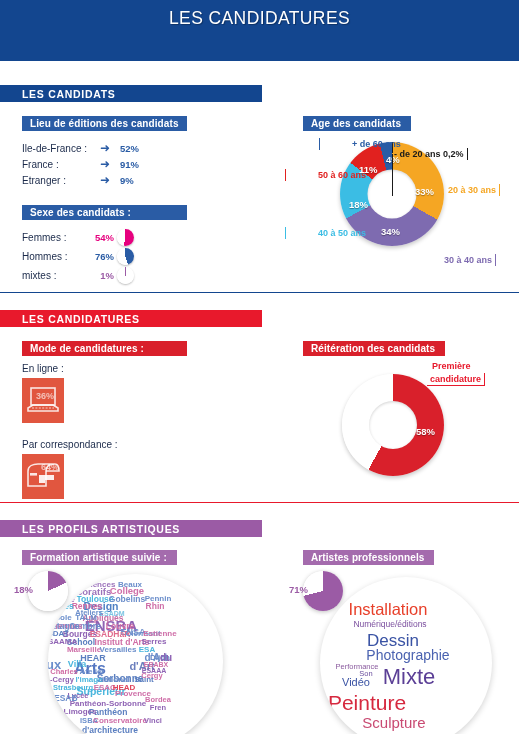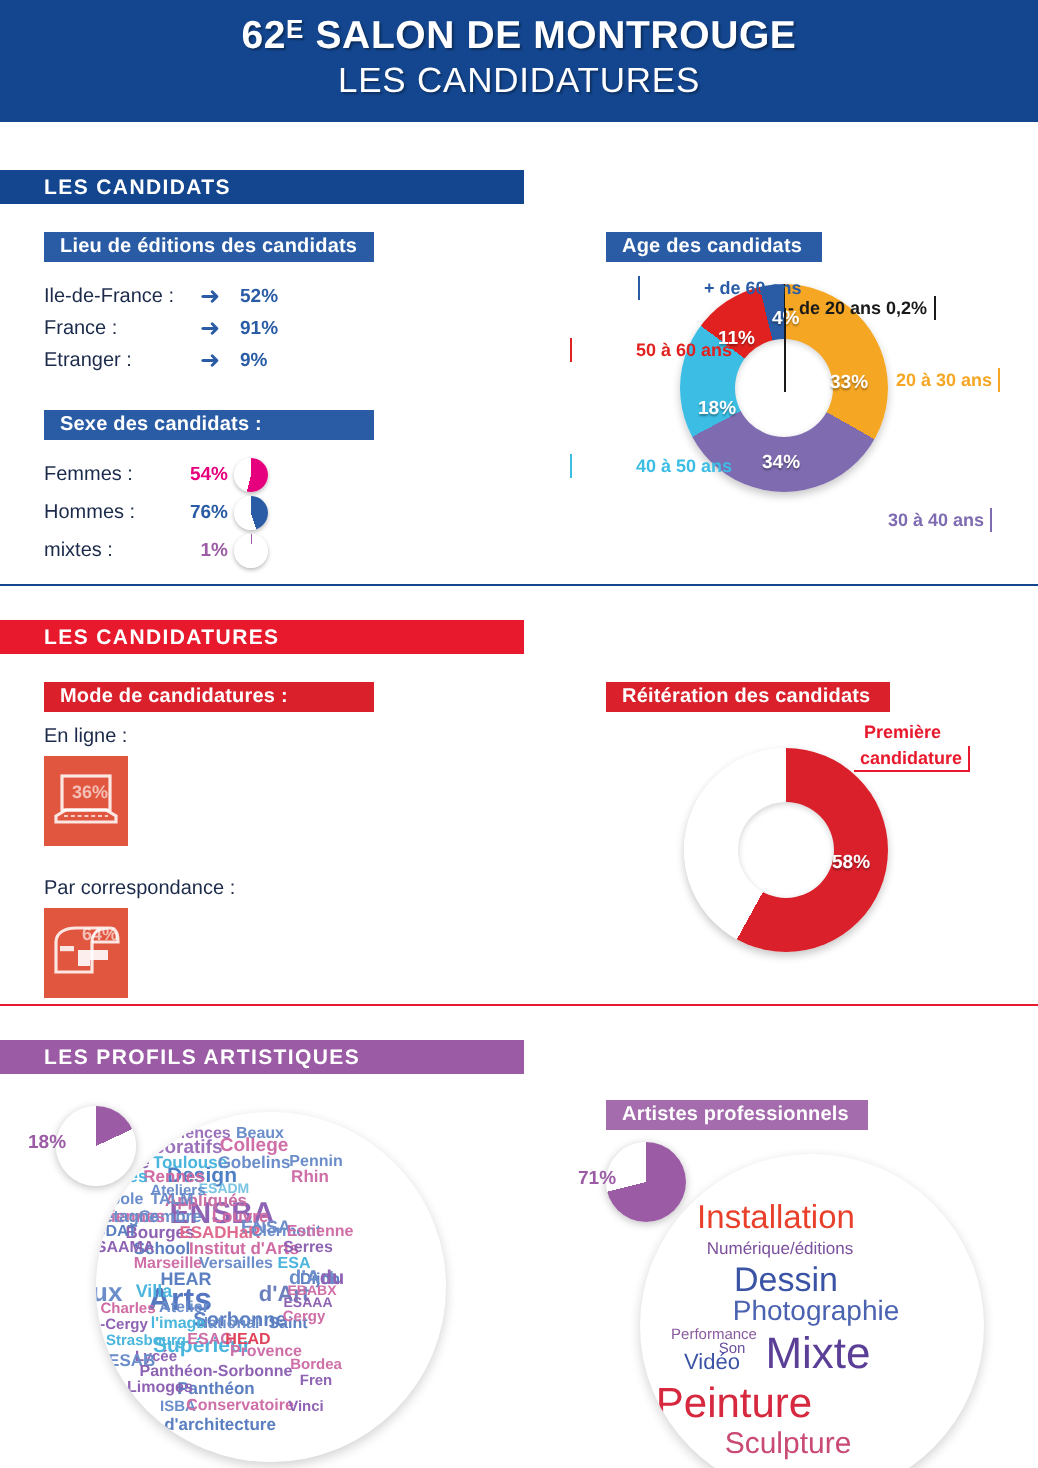--- a/index.html
+++ b/index.html
@@ -152,23 +152,20 @@
   }
   .pctpie-lbl {
     position: absolute; font-size: 9.5px; font-weight: bold;
     color: #9b5ba5; left: -14px; top: 13px;
   }
 </style>
 </head>
 <body>
 
 <div class="header">
-  <div class="header-title">
-    <span>62</span><sup>E</sup><span> SALON DE MONTROUGE</span>
-  </div>
   <div class="header-sub">LES CANDIDATURES</div>
 </div>
 
 <div class="section" style="padding-top:24px;">
   <div class="section-bar bar-blue">LES CANDIDATS</div>
 
   <div class="cols" style="margin-top:11px;">
 
     <div class="col-left">
 
@@ -302,20 +299,21 @@
 
   <div class="divider div-red" style="margin-top:3px;"></div>
 </div>
 
 <div class="section" style="padding-top:17px;">
   <div class="section-bar bar-purple">LES PROFILS ARTISTIQUES</div>
 
   <div class="cols" style="margin-top:10px;">
 
     <div class="col-left">
+      <div class="subbar sb-purple" style="width:155px;">Formation artistique suivie :</div>
 
       <div style="position:relative;width:240px;height:190px;margin-top:4px;">
         <div class="pctpie" style="position:absolute;left:6px;top:2px;">
           <span style="position:absolute;inset:0;border-radius:50%;background:conic-gradient(#9b5ba5 0 65deg, #ffffff 65deg 360deg);"></span>
           <span class="pctpie-lbl">18%</span>
         </div>
         <div class="cloud" id="cloudFormation" style="position:absolute;left:26px;top:5px;width:175px;height:175px;">
             <span style="left: 63px; top: 51px; font-size: 15px; color: rgb(143, 99, 180); font-weight: bold;">ENSBA</span>
             <span style="left: 42px; top: 95px; font-size: 16px; color: rgb(85, 119, 194); font-weight: bold;">Arts</span>
             <span style="left: 53px; top: 32px; font-size: 10.5px; color: rgb(78, 127, 196); font-weight: bold;">Design</span>

